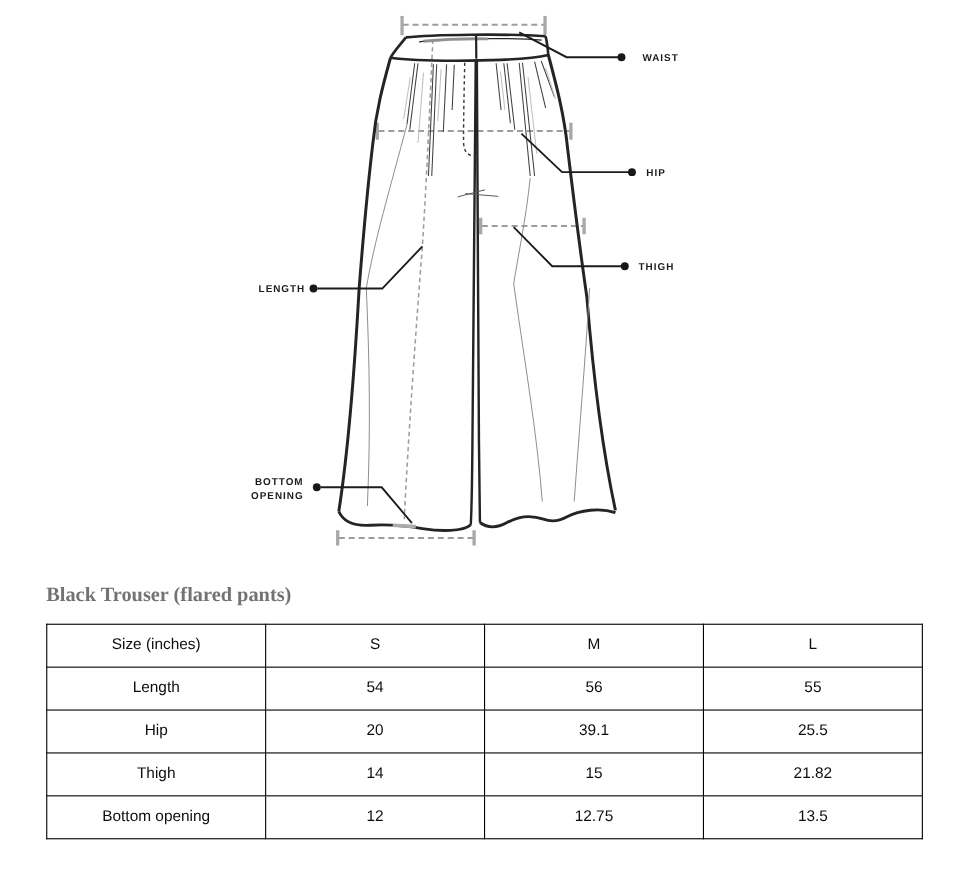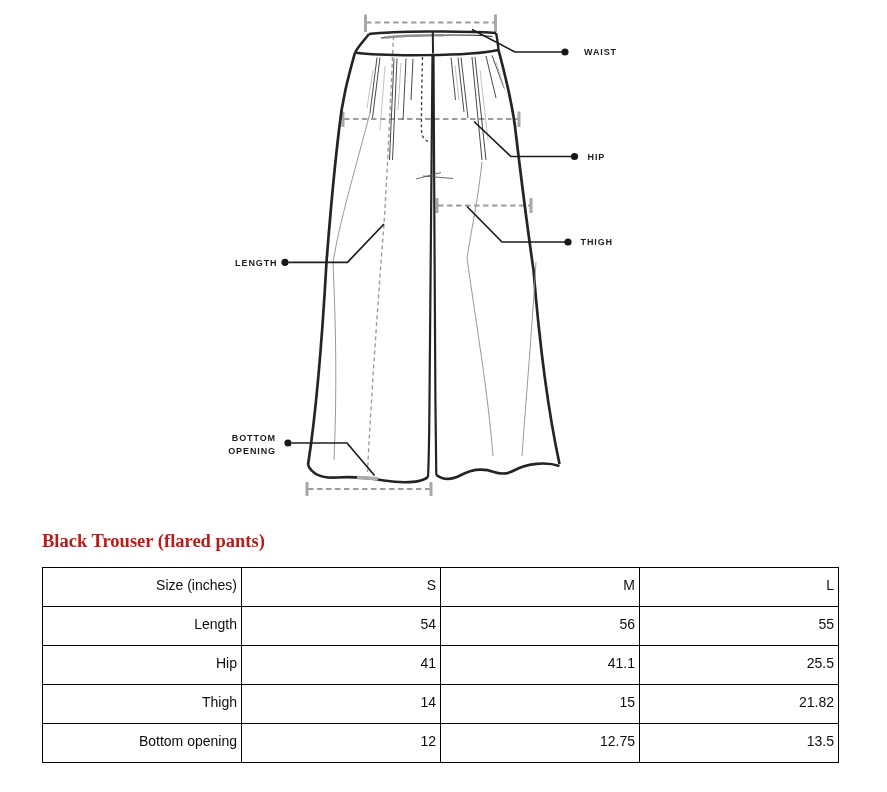--- a/index.html
+++ b/index.html
@@ -18,36 +18,36 @@
     letter-spacing:0.9px;
     fill:#1c1c1c;
   }
   .product-title{
     position:absolute;
     left:42px;top:531px;
     margin:0;
     font-family:"Liberation Serif",serif;
     font-size:18.5px;
     font-weight:bold;
-    color:#b91c1c;
+    color:#737373;
   }
   .size-table{
     position:absolute;
     left:42px;top:567px;
     width:797px;
     border-collapse:collapse;
     table-layout:fixed;
     font-family:"Liberation Sans",sans-serif;
     font-size:14px;
     color:#0d0d0d;
   }
   .size-table td{
     border:1px solid #000000;
     height:33px;
-    text-align:right;
+    text-align:center;
     vertical-align:middle;
     padding:0 4px 5px 4px;
   }
 </style>
 </head>
 <body>
 
 <div class="page">
 
   <svg class="diagram-svg" width="887" height="525" viewBox="0 0 887 525">
@@ -167,22 +167,22 @@
         <td>L</td>
       </tr>
       <tr>
         <td>Length</td>
         <td>54</td>
         <td>56</td>
         <td>55</td>
       </tr>
       <tr>
         <td>Hip</td>
-        <td>41</td>
-        <td>41.1</td>
+        <td>20</td>
+        <td>39.1</td>
         <td>25.5</td>
       </tr>
       <tr>
         <td>Thigh</td>
         <td>14</td>
         <td>15</td>
         <td>21.82</td>
       </tr>
       <tr>
         <td>Bottom opening</td>

